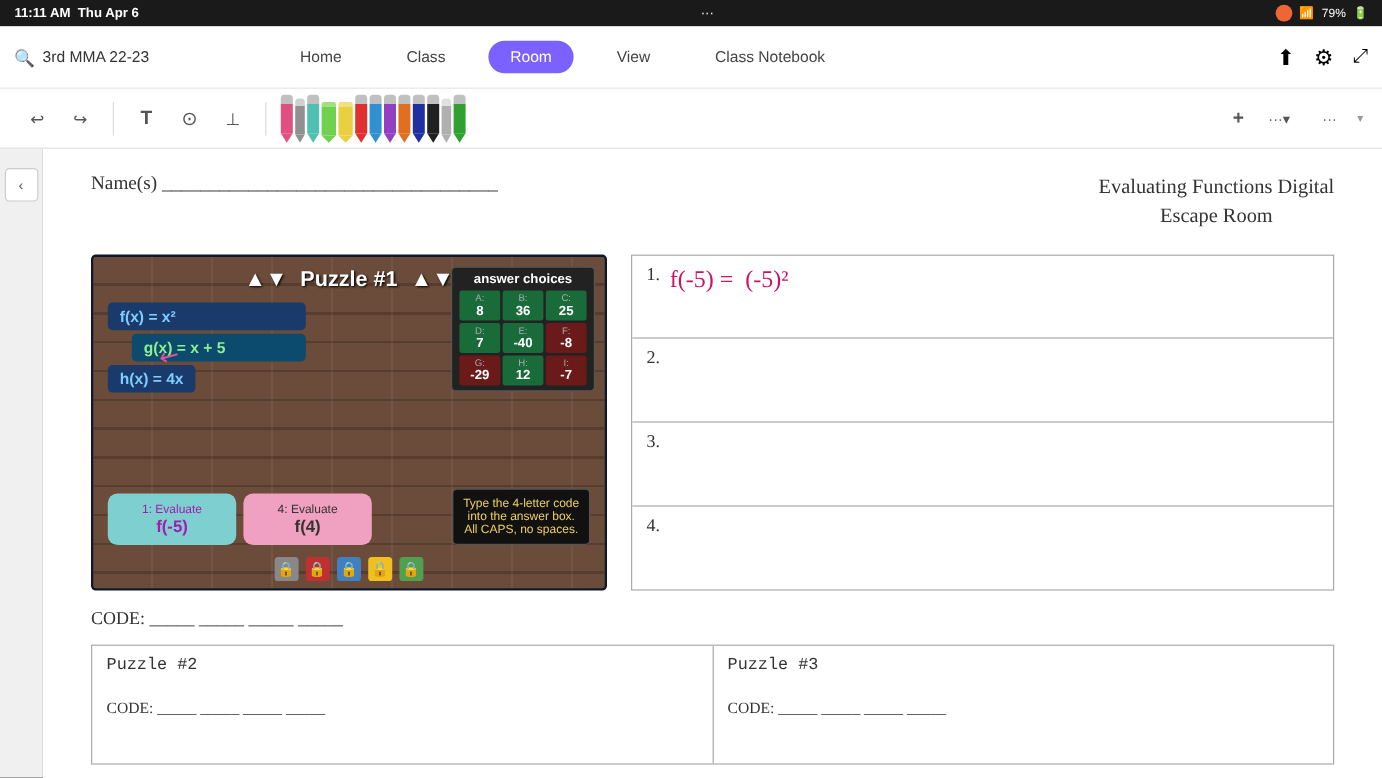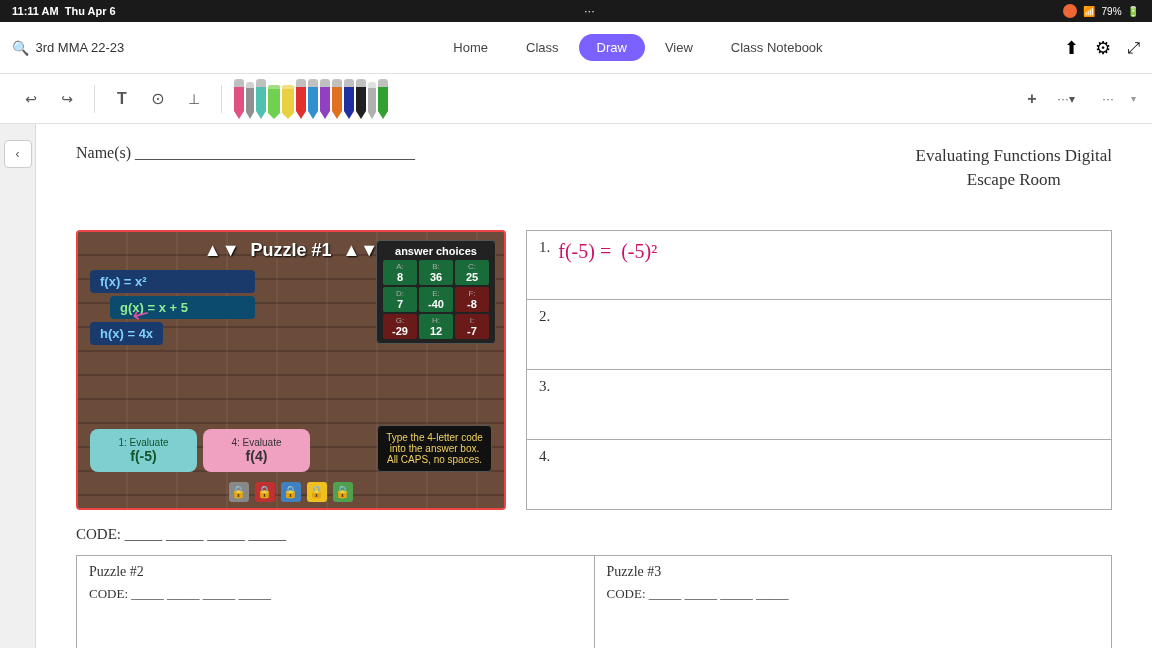--- a/index.html
+++ b/index.html
@@ -51,23 +51,23 @@
       display: flex;
       align-items: center;
       gap: 6px;
       min-width: 200px;
       margin-right: 20px;
     }
     .search-text { font-size: 13px; color: #333; font-weight: 500; }
 
     .nav-tabs {
       display: flex;
-      gap: 2px;
+      gap: 18px;
       flex: 1;
-      justify-content: center;
+      justify-content: flex-start;
     }
     .nav-tab {
       padding: 6px 18px;
       border-radius: 20px;
       font-size: 13px;
       cursor: pointer;
       color: #444;
       font-weight: 400;
     }
     .nav-tab.active {
@@ -165,21 +165,21 @@
       background: white;
       overflow-y: auto;
       padding: 20px 40px;
     }
 
     
     .doc-header {
       display: flex;
       justify-content: space-between;
       align-items: flex-start;
-      margin-bottom: 38px;
+      margin-bottom: 20px;
     }
     .name-line {
       font-size: 16px;
       color: #333;
       font-family: Georgia, serif;
     }
     .doc-title {
       font-size: 17px;
       color: #333;
       text-align: center;
@@ -193,21 +193,21 @@
       display: flex;
       gap: 20px;
       margin-bottom: 16px;
     }
 
     .puzzle-image {
       width: 430px;
       min-width: 430px;
       height: 280px;
       background: #5a5a5a;
-      border: 2px solid #ef4444;
+      border: 2px solid #0f172a;
       border-radius: 4px;
       overflow: hidden;
       position: relative;
       font-family: Arial, sans-serif;
     }
 
     
     .brick-bg {
       position: absolute;
       inset: 0;
@@ -312,21 +312,21 @@
     }
     .eval-btn {
       border-radius: 8px;
       padding: 8px 10px;
       text-align: center;
       font-size: 12px;
       font-weight: bold;
     }
     .eval-btn .top { font-size: 10px; font-weight: normal; }
     .eval-btn .bottom { font-size: 14px; font-weight: bold; }
-    .eval-teal { background: #7ecfcf; color: #14532d; }
+    .eval-teal { background: #7ecfcf; color: #a21caf; }
     .eval-yellow { background: #f0d060; color: #333; }
     .eval-pink { background: #f0a0c0; color: #333; }
 
     .code-box-small {
       position: absolute;
       bottom: 36px;
       right: 12px;
       width: 115px;
       background: #111;
       color: #f0d060;
@@ -401,22 +401,22 @@
     }
     .bottom-puzzle {
       flex: 1;
       border-right: 1px solid #aaa;
       padding: 8px 12px;
     }
     .bottom-puzzle:last-child { border-right: none; }
     .bottom-puzzle-title {
       font-size: 14px;
       color: #333;
-      font-family: Liberation Serif, serif;
-      margin-bottom: 6px;
+      font-family: Liberation Mono, monospace;
+      margin-bottom: 20px;
     }
     .bottom-code-line {
       font-size: 13px;
       color: #333;
       font-family: Georgia, serif;
     }
   </style>
 </head>
 <body>
 
@@ -436,21 +436,21 @@
 <div class="app-container">
 
   <div class="nav-bar">
     <div class="search-area">
       <span style="font-size:14px;">🔍</span>
       <span class="search-text">3rd MMA 22-23</span>
     </div>
     <div class="nav-tabs">
       <div class="nav-tab">Home</div>
       <div class="nav-tab">Class</div>
-      <div class="nav-tab active">Draw</div>
+      <div class="nav-tab active">Room</div>
       <div class="nav-tab">View</div>
       <div class="nav-tab">Class Notebook</div>
     </div>
     <div class="nav-right">
       <span style="font-size:18px; cursor:pointer;">⬆</span>
       <span style="font-size:18px; cursor:pointer;">⚙</span>
       <span style="font-size:16px; cursor:pointer;">⤢</span>
     </div>
   </div>
 

